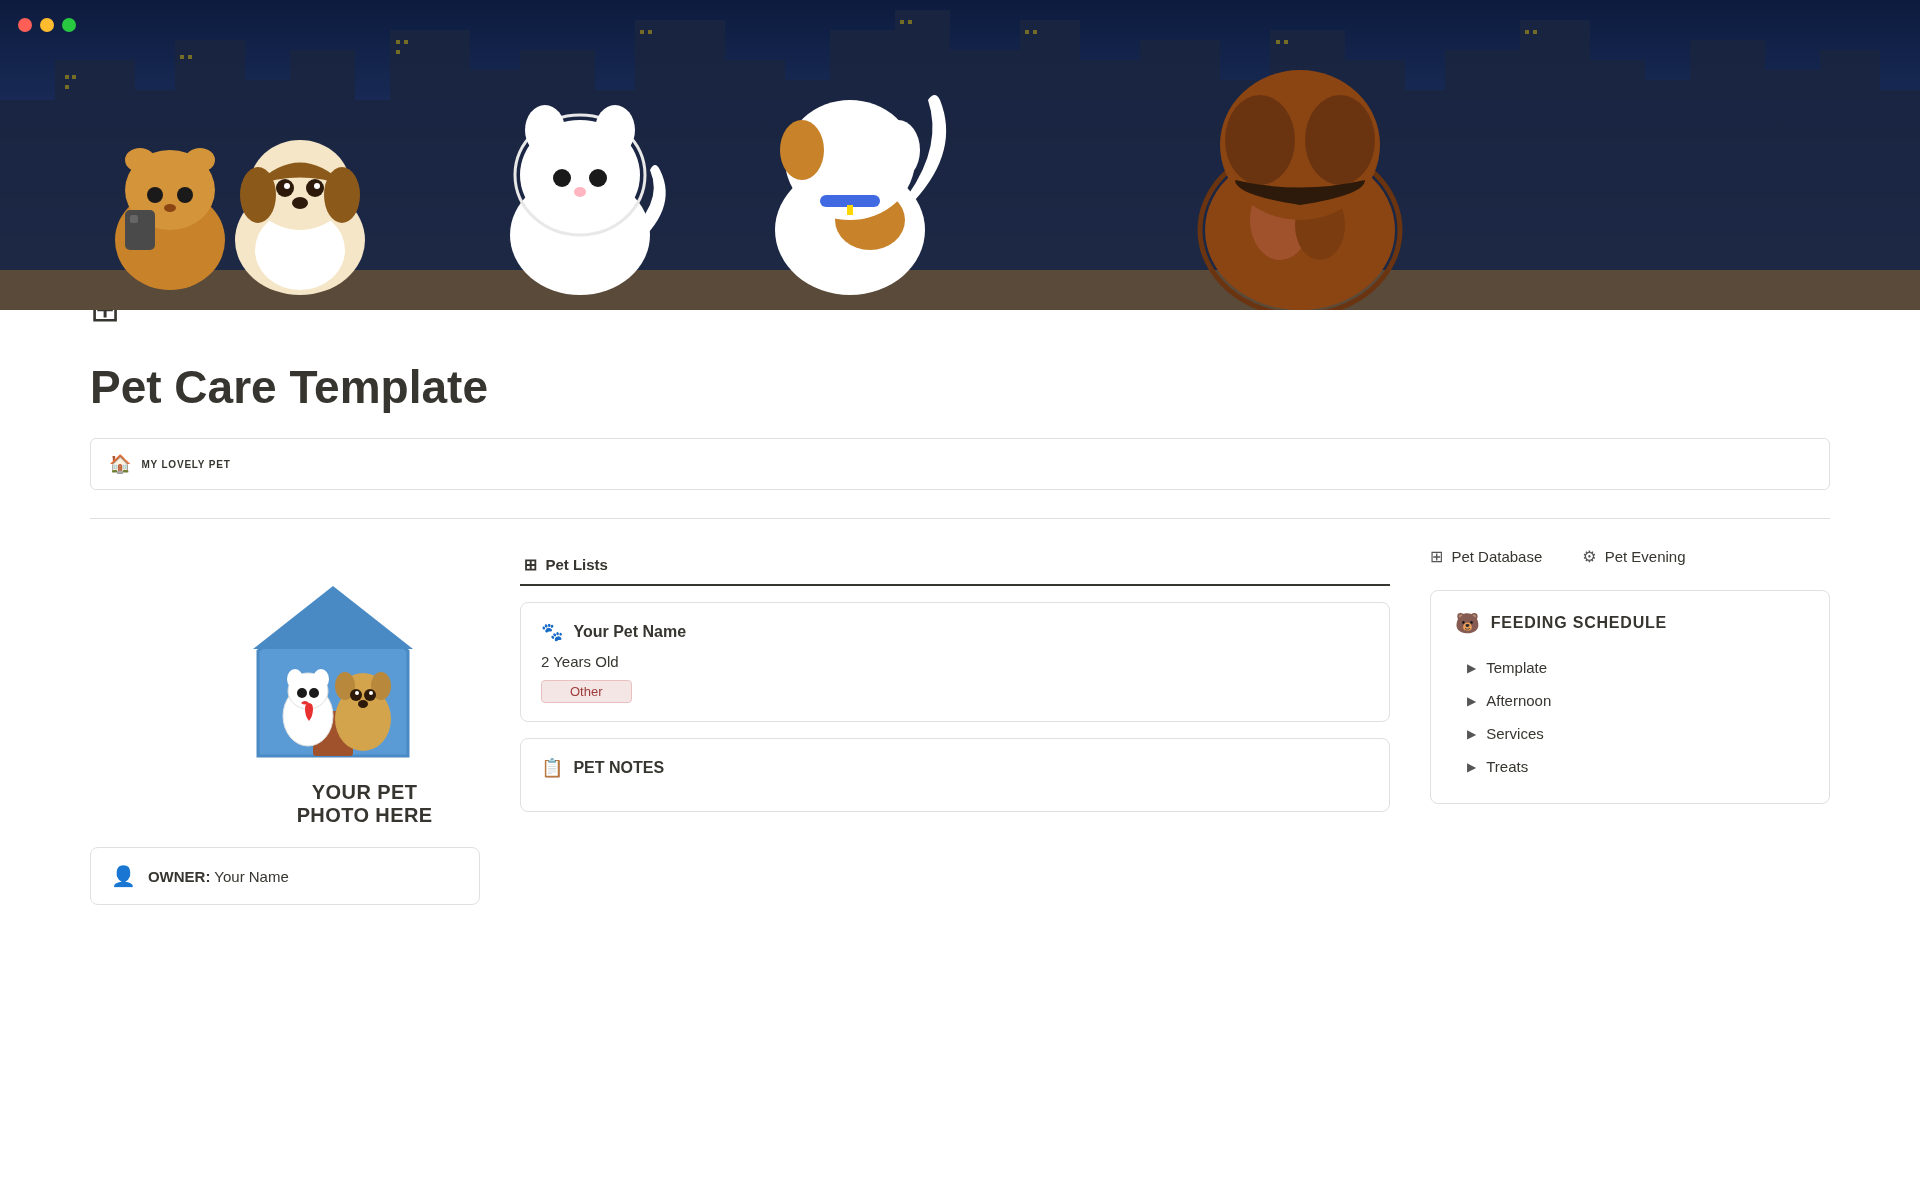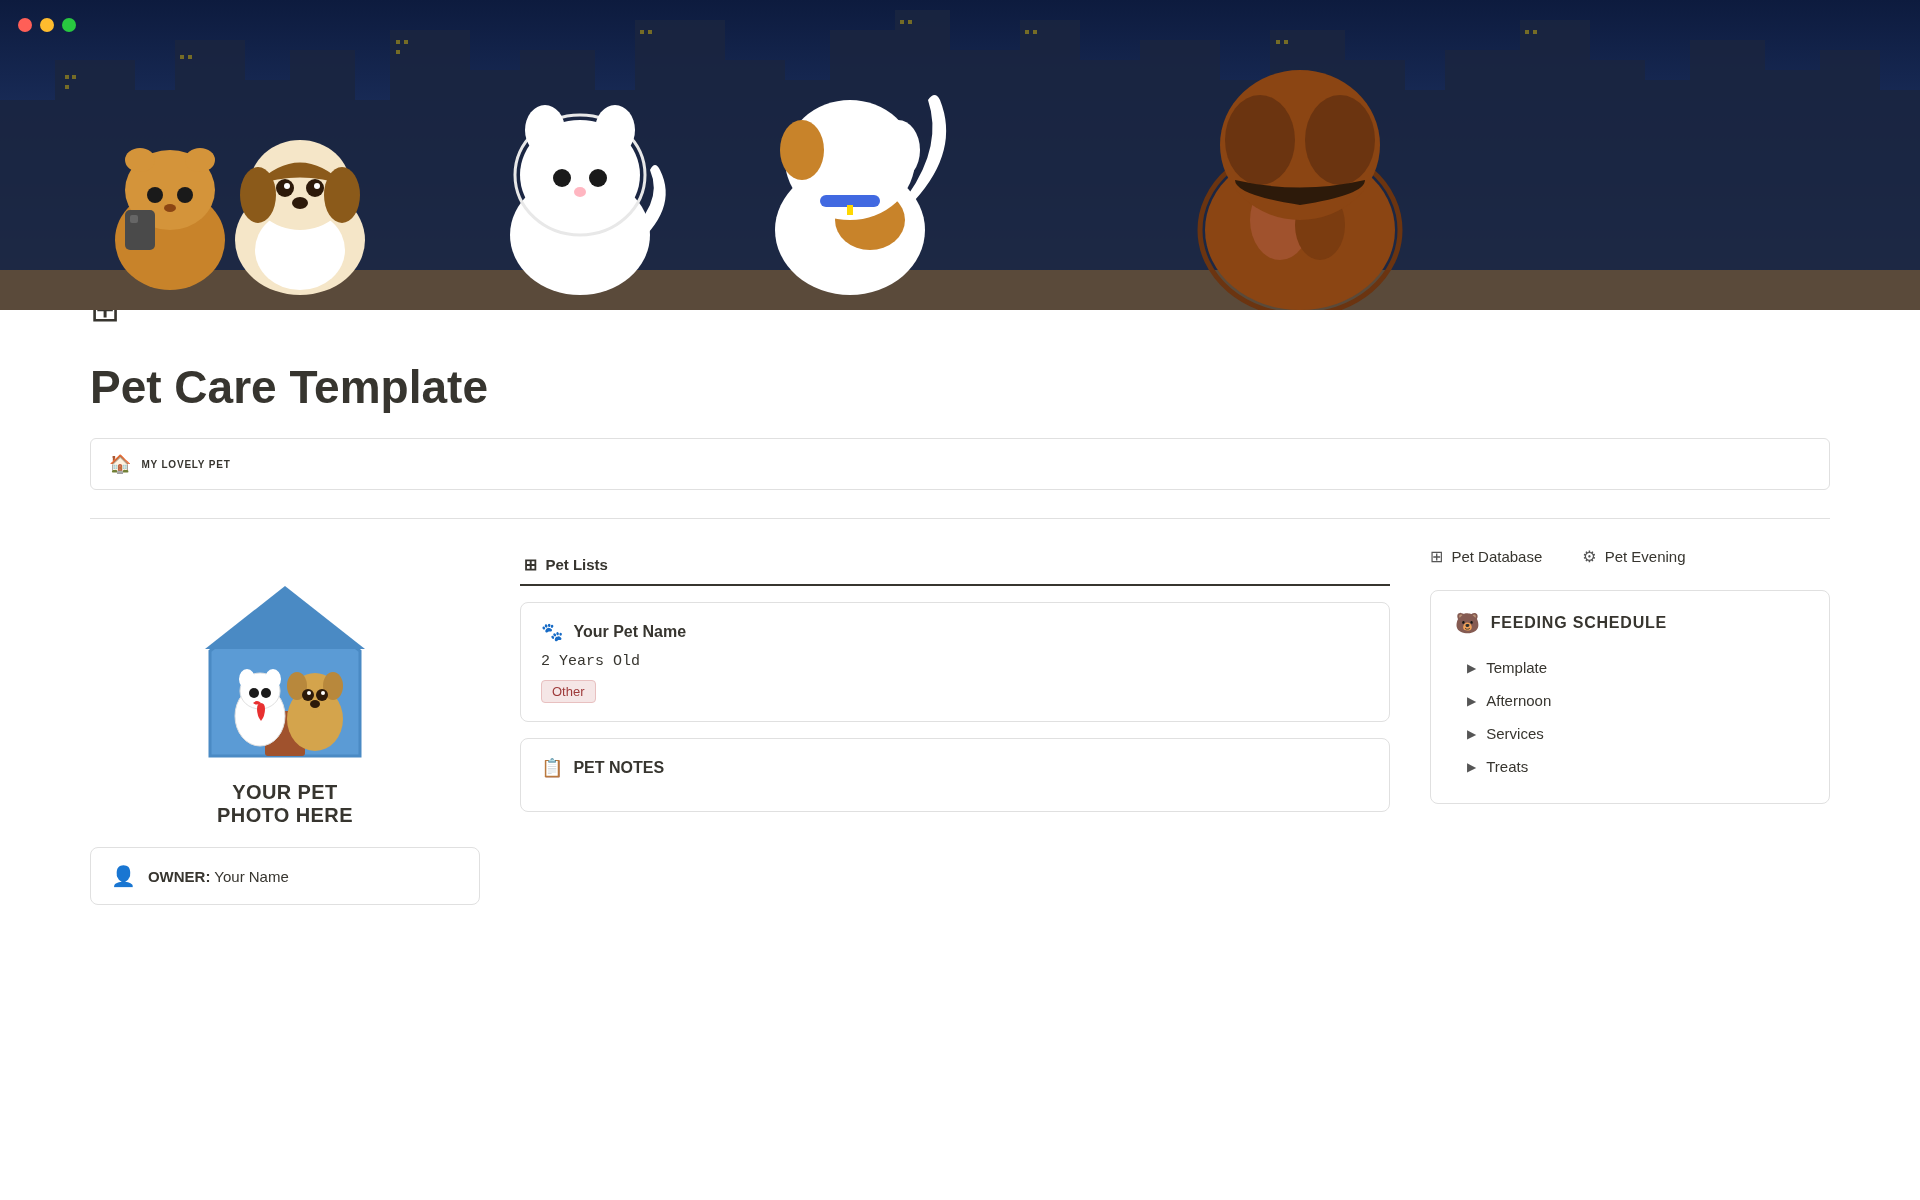--- a/index.html
+++ b/index.html
@@ -97,21 +97,21 @@
       align-items: center;
       gap: 20px;
     }
 
     
     .pet-photo {
       width: 295px;
       height: 280px;
       display: flex;
       flex-direction: column;
-      align-items: center;
+      align-items: flex-end;
       justify-content: flex-end;
       background: #fff;
       position: relative;
     }
     .pet-icon-svg {
       width: 200px;
       height: 200px;
     }
     .pet-photo-label {
       font-size: 20px;
@@ -178,25 +178,24 @@
       gap: 10px;
       font-size: 16px;
       font-weight: 600;
       margin-bottom: 10px;
     }
     .pet-card-icon { font-size: 18px; }
     .pet-age {
       font-size: 15px;
       color: #37352f;
       margin-bottom: 10px;
-      font-family: Liberation Mono, monospace;
     }
     .tag {
       display: inline-block;
-      padding: 3px 10px;
+      padding: 3px 28px;
       border-radius: 4px;
       font-size: 13px;
       background: #f5e6e6;
       color: #9e3a3a;
       border: 1px solid #e8c0c0;
     }
 
     
     .pet-notes-card {
       border: 1px solid #e0e0e0;

